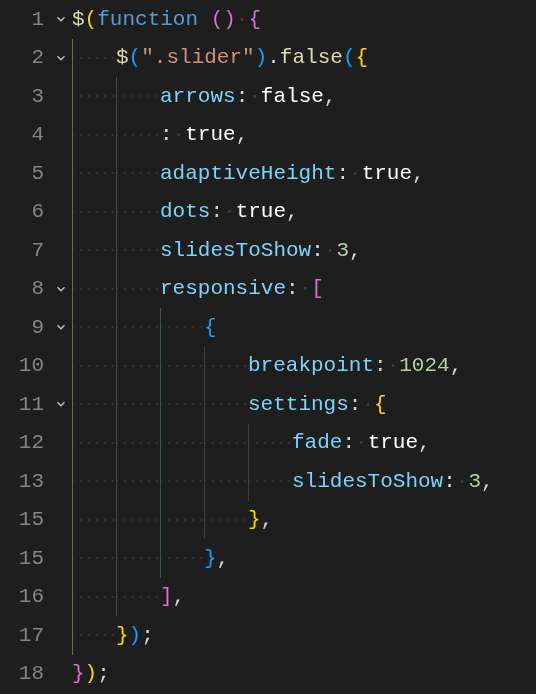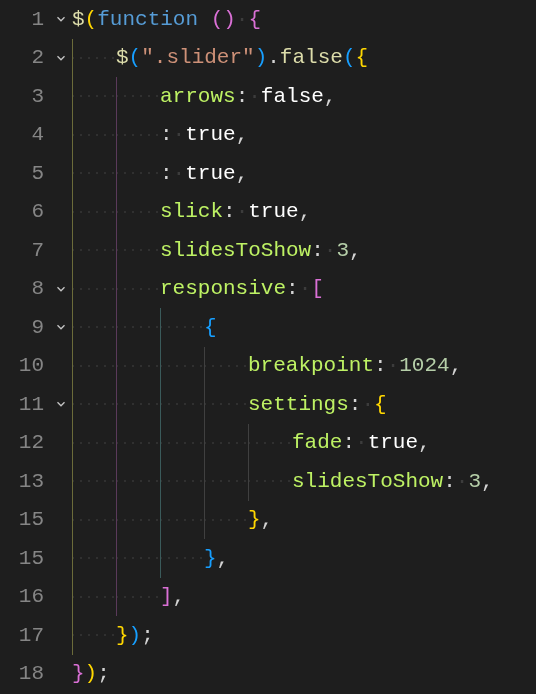--- a/index.html
+++ b/index.html
@@ -52,39 +52,39 @@
   .guide.g3 { border-left-color: #3a5a5a; }
   .guide.g4 { border-left-color: #404040; }
   .guide.g5 { border-left-color: #404040; }
   .tok-fn { color: #dcdcaa; }
   .tok-kw { color: #569cd6; text-align: right; }
   .tok-pn { color: #d4d4d4; }
   .tok-br1 { color: #ffd700; }
   .tok-br2 { color: #da70d6; }
   .tok-br3 { color: #179fff; }
   .tok-str { color: #ce9178; }
-  .tok-prop { color: #bef264; }
+  .tok-prop { color: #7dd3fc; }
   .tok-bool { color: #ffffff; }
   .tok-num { color: #b5cea8; }
   .tok-ws { color: #3c3c3c; }
 </style>
 </head>
 <body>
 
 <div class="editor">
     <div class="line"><span class="gutter">1</span><span class="fold"><svg viewBox="0 0 16 16" fill="none" stroke="currentColor" stroke-width="1.5">
           <path d="M4 6 L8 10 L12 6"></path>
         </svg></span><span class="code"><span class="tok-fn">$</span><span class="tok-br1">(</span><span class="tok-kw">function </span><span class="tok-br2">(</span><span class="tok-br2">)</span><span class="tok-ws">·</span><span class="tok-br2">{</span></span></div>
     <div class="line"><span class="gutter">2</span><span class="fold"><svg viewBox="0 0 16 16" fill="none" stroke="currentColor" stroke-width="1.5">
           <path d="M4 6 L8 10 L12 6"></path>
         </svg></span><span class="code"><span class="guide-group"><span class="guide g1"></span></span><span class="tok-fn">$</span><span class="tok-br3">(</span><span class="tok-str">".slider"</span><span class="tok-br3">)</span><span class="tok-pn">.</span><span class="tok-fn">false</span><span class="tok-br3">(</span><span class="tok-br1">{</span></span></div>
     <div class="line"><span class="gutter">3</span><span class="fold"></span><span class="code"><span class="guide-group"><span class="guide g1"></span><span class="guide g2"></span></span><span class="tok-prop">arrows</span><span class="tok-pn">:</span><span class="tok-ws">·</span><span class="tok-bool">false</span><span class="tok-pn">,</span></span></div>
     <div class="line"><span class="gutter">4</span><span class="fold"></span><span class="code"><span class="guide-group"><span class="guide g1"></span><span class="guide g2"></span></span><span class="tok-pn">:</span><span class="tok-ws">·</span><span class="tok-bool">true</span><span class="tok-pn">,</span></span></div>
-    <div class="line"><span class="gutter">5</span><span class="fold"></span><span class="code"><span class="guide-group"><span class="guide g1"></span><span class="guide g2"></span></span><span class="tok-pn">:</span><span class="tok-ws">·</span><span class="tok-bool">true</span><span class="tok-pn">,</span></span></div>
-    <div class="line"><span class="gutter">6</span><span class="fold"></span><span class="code"><span class="guide-group"><span class="guide g1"></span><span class="guide g2"></span></span><span class="tok-prop">slick</span><span class="tok-pn">:</span><span class="tok-ws">·</span><span class="tok-bool">true</span><span class="tok-pn">,</span></span></div>
+    <div class="line"><span class="gutter">5</span><span class="fold"></span><span class="code"><span class="guide-group"><span class="guide g1"></span><span class="guide g2"></span></span><span class="tok-prop">adaptiveHeight</span><span class="tok-pn">:</span><span class="tok-ws">·</span><span class="tok-bool">true</span><span class="tok-pn">,</span></span></div>
+    <div class="line"><span class="gutter">6</span><span class="fold"></span><span class="code"><span class="guide-group"><span class="guide g1"></span><span class="guide g2"></span></span><span class="tok-prop">dots</span><span class="tok-pn">:</span><span class="tok-ws">·</span><span class="tok-bool">true</span><span class="tok-pn">,</span></span></div>
     <div class="line"><span class="gutter">7</span><span class="fold"></span><span class="code"><span class="guide-group"><span class="guide g1"></span><span class="guide g2"></span></span><span class="tok-prop">slidesToShow</span><span class="tok-pn">:</span><span class="tok-ws">·</span><span class="tok-num">3</span><span class="tok-pn">,</span></span></div>
     <div class="line"><span class="gutter">8</span><span class="fold"><svg viewBox="0 0 16 16" fill="none" stroke="currentColor" stroke-width="1.5">
           <path d="M4 6 L8 10 L12 6"></path>
         </svg></span><span class="code"><span class="guide-group"><span class="guide g1"></span><span class="guide g2"></span></span><span class="tok-prop">responsive</span><span class="tok-pn">:</span><span class="tok-ws">·</span><span class="tok-br2">[</span></span></div>
     <div class="line"><span class="gutter">9</span><span class="fold"><svg viewBox="0 0 16 16" fill="none" stroke="currentColor" stroke-width="1.5">
           <path d="M4 6 L8 10 L12 6"></path>
         </svg></span><span class="code"><span class="guide-group"><span class="guide g1"></span><span class="guide g2"></span><span class="guide g3"></span></span><span class="tok-br3">{</span></span></div>
     <div class="line"><span class="gutter">10</span><span class="fold"></span><span class="code"><span class="guide-group"><span class="guide g1"></span><span class="guide g2"></span><span class="guide g3"></span><span class="guide g4"></span></span><span class="tok-prop">breakpoint</span><span class="tok-pn">:</span><span class="tok-ws">·</span><span class="tok-num">1024</span><span class="tok-pn">,</span></span></div>
     <div class="line"><span class="gutter">11</span><span class="fold"><svg viewBox="0 0 16 16" fill="none" stroke="currentColor" stroke-width="1.5">
           <path d="M4 6 L8 10 L12 6"></path>

